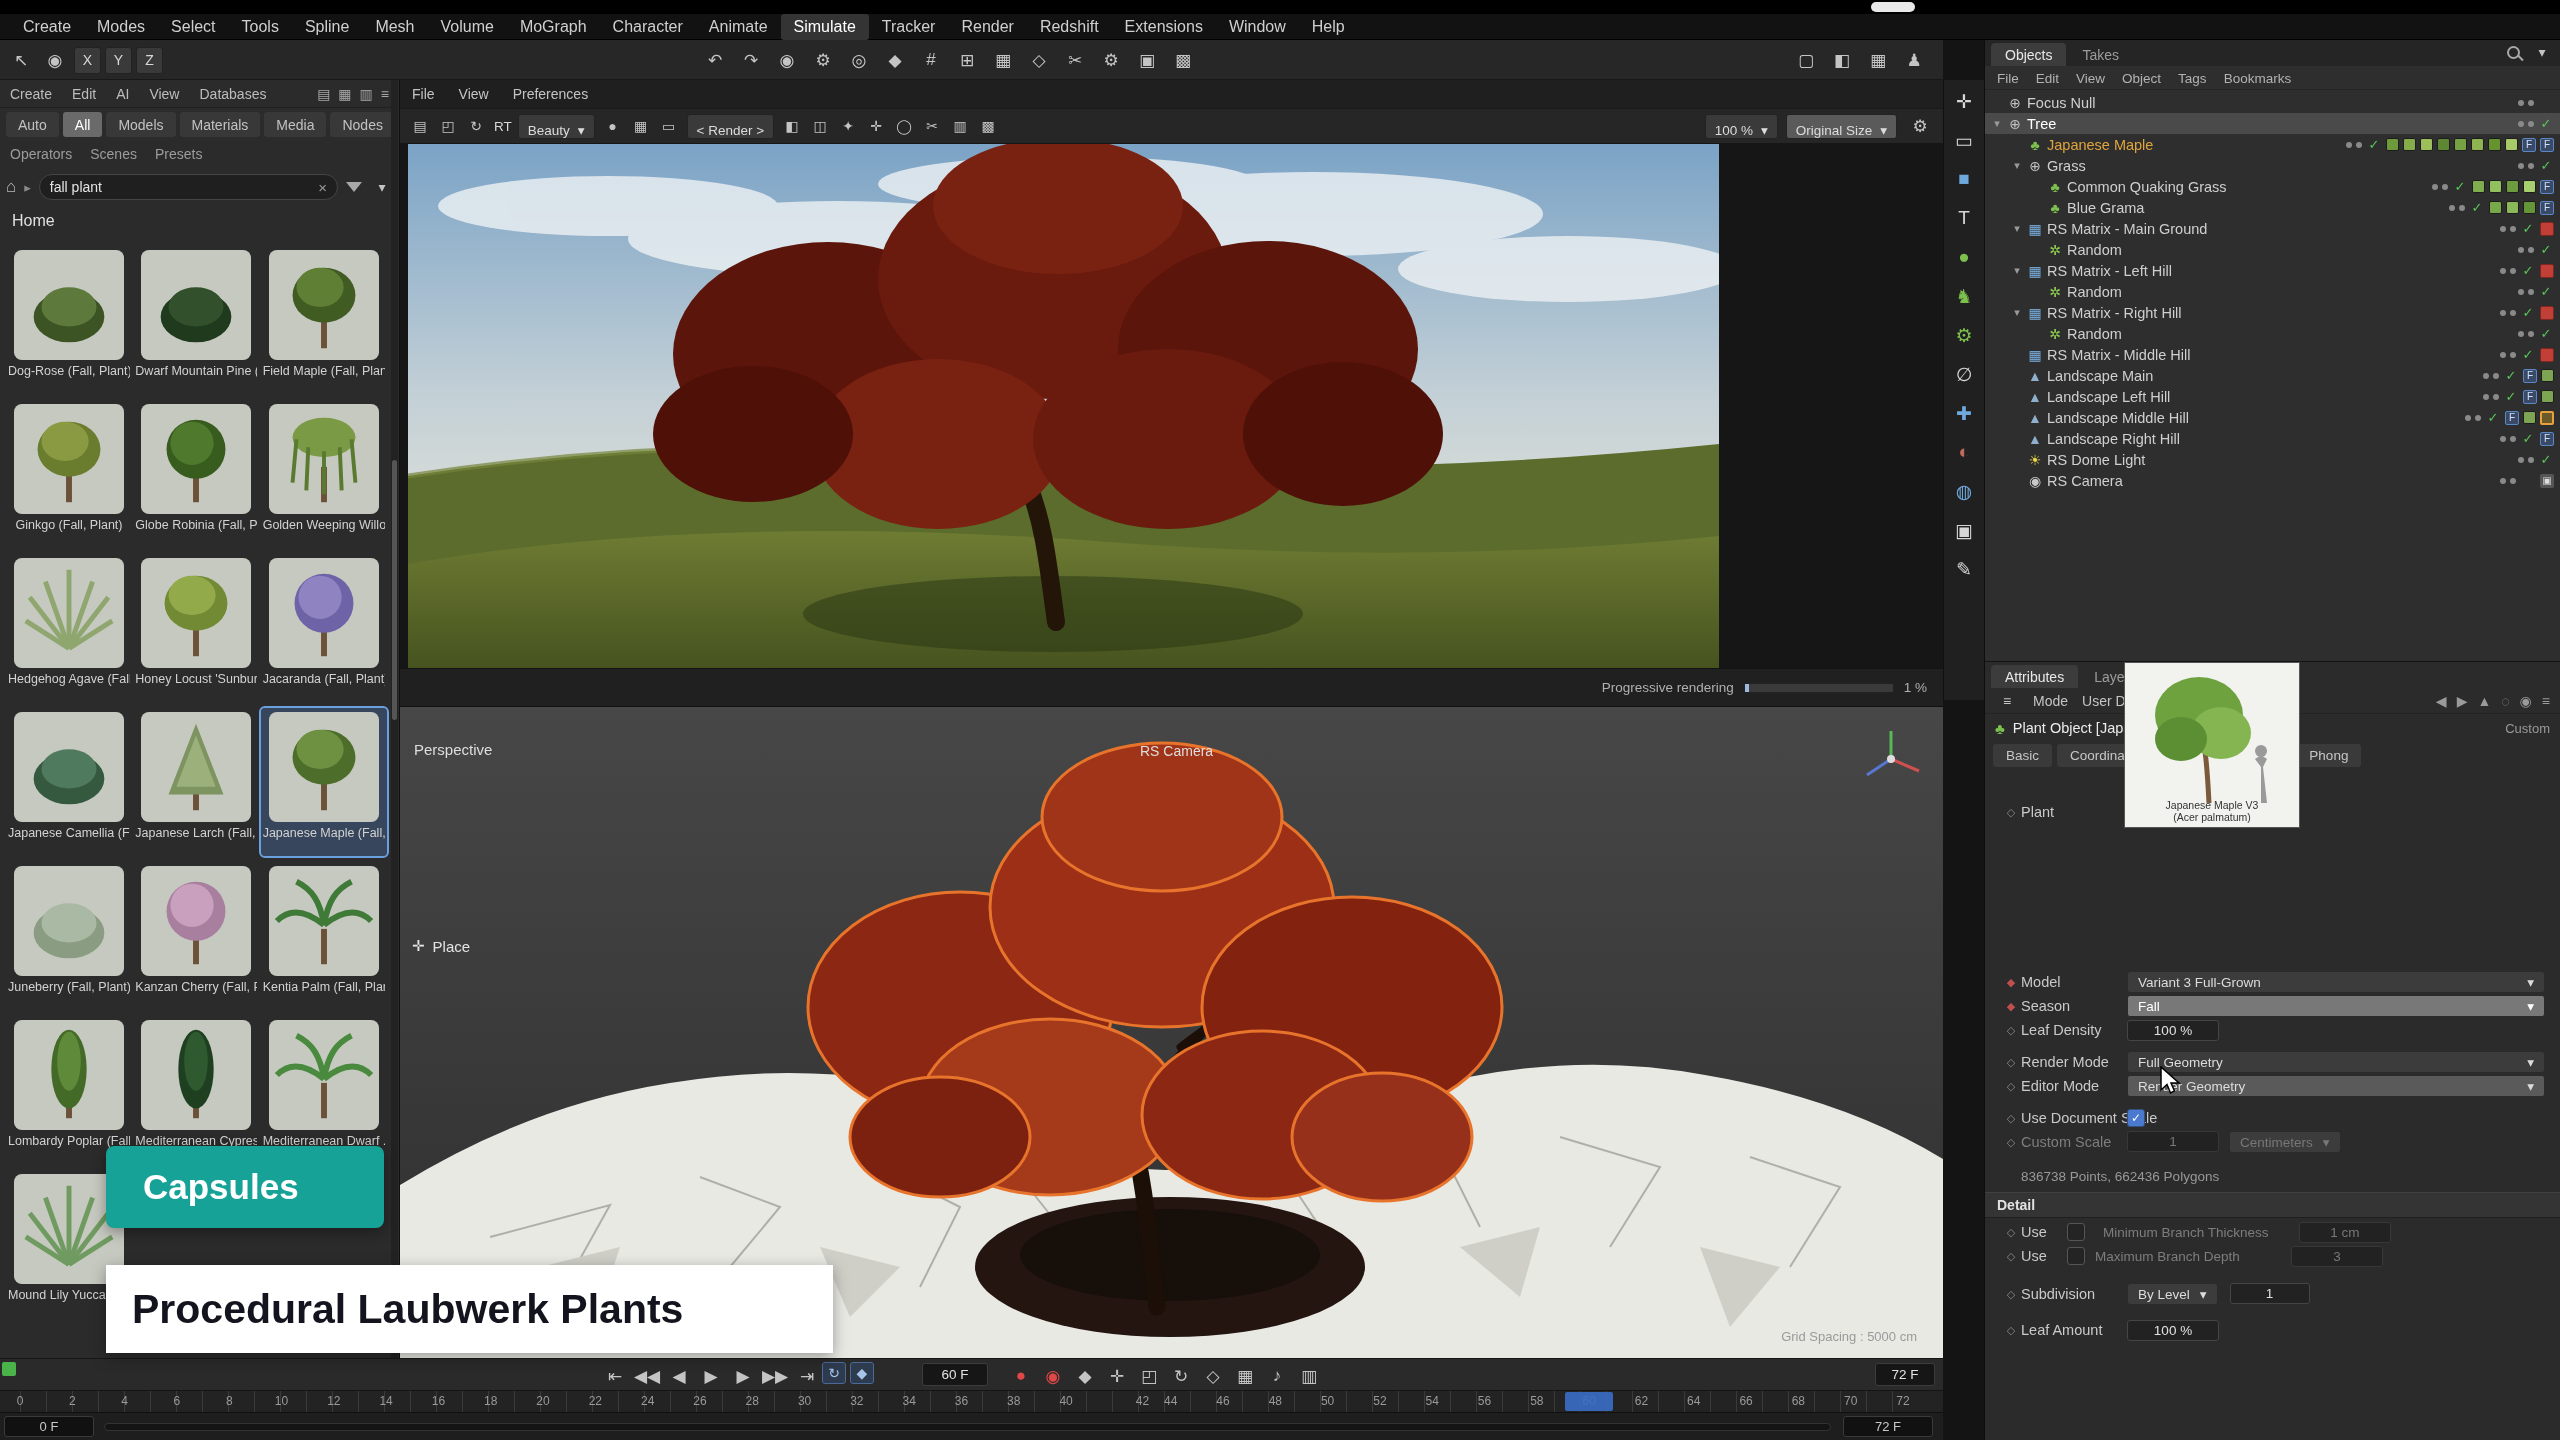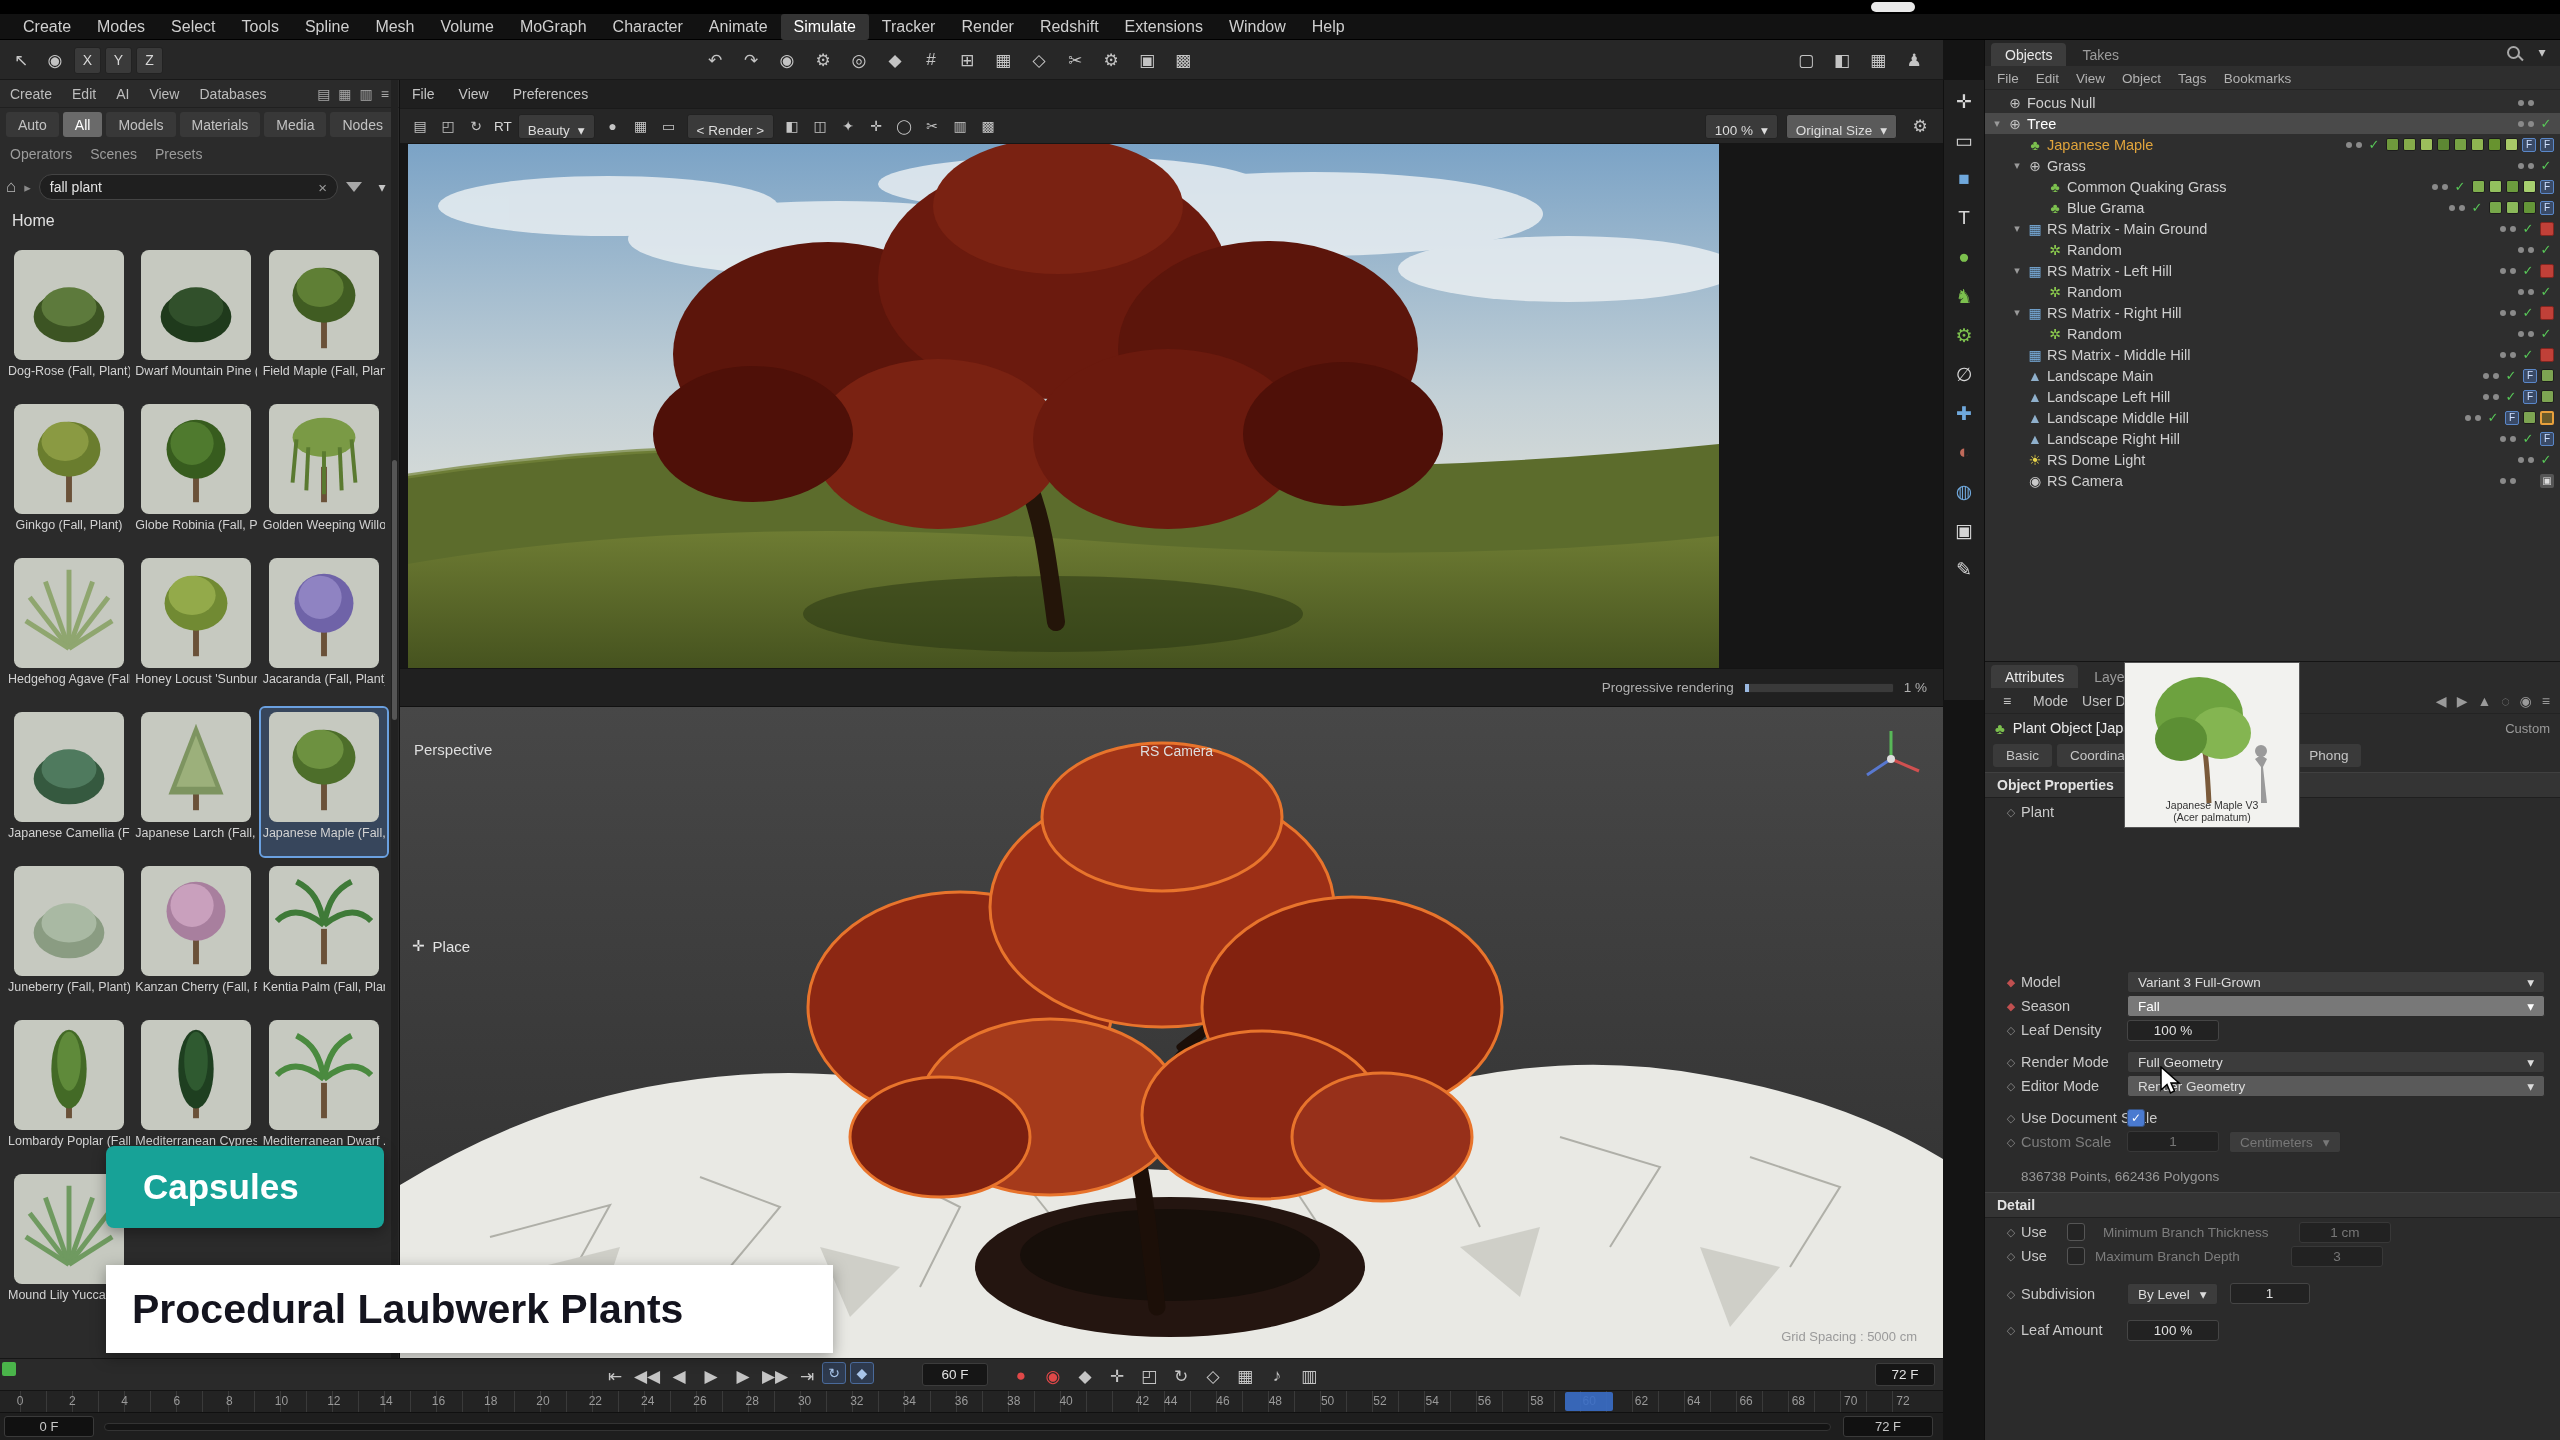--- a/index.html
+++ b/index.html
@@ -910,21 +910,20 @@
         <span id="am-title">Plant Object [Japanese Maple]</span>
         <span id="am-custom">Custom</span>
       </div>
       <div id="am-chips">
           <span class="chip">Basic</span>
           <span class="chip">Coordinates</span>
           <span class="chip active">Object</span>
           <span class="chip active">Detail</span>
           <span class="chip">Phong</span>
         </div>
-      <div class="sect-head" style="top:110px">Object Properties</div>
 
       <div id="plant-row">
         <div class="arow">
           <span class="akey">◇</span>
           <span class="albl">Plant</span>
           <span style="color:#9a9a9a;font-size:12px">▸</span>
         </div>
       </div>
       <div id="plant-thumb">
         <svg width="174" height="164" viewBox="0 0 174 164">

